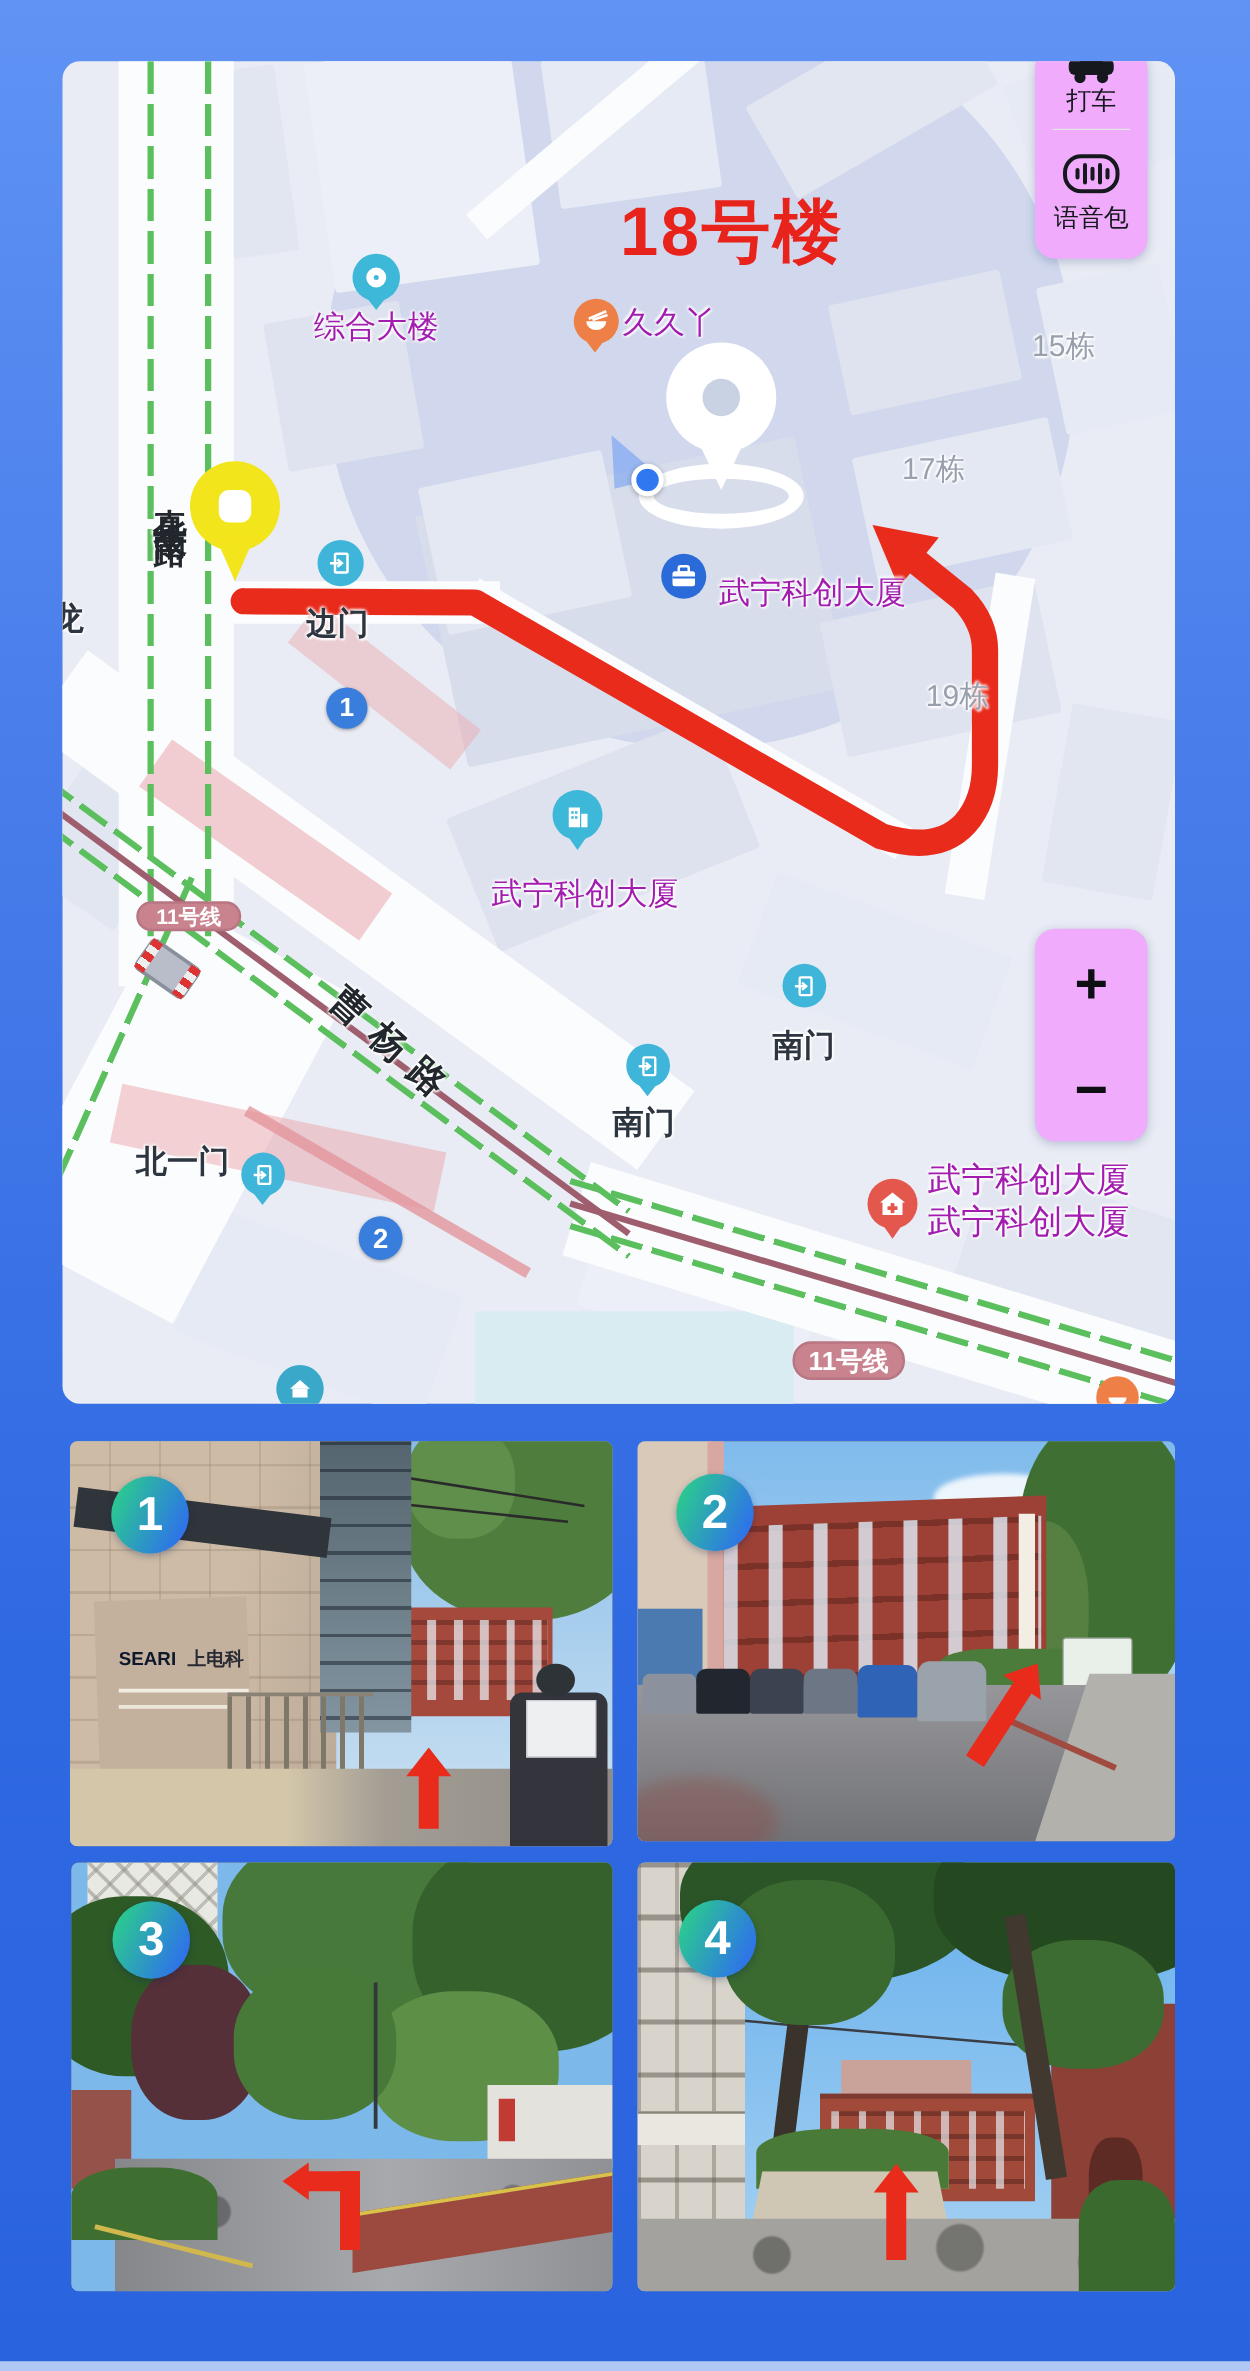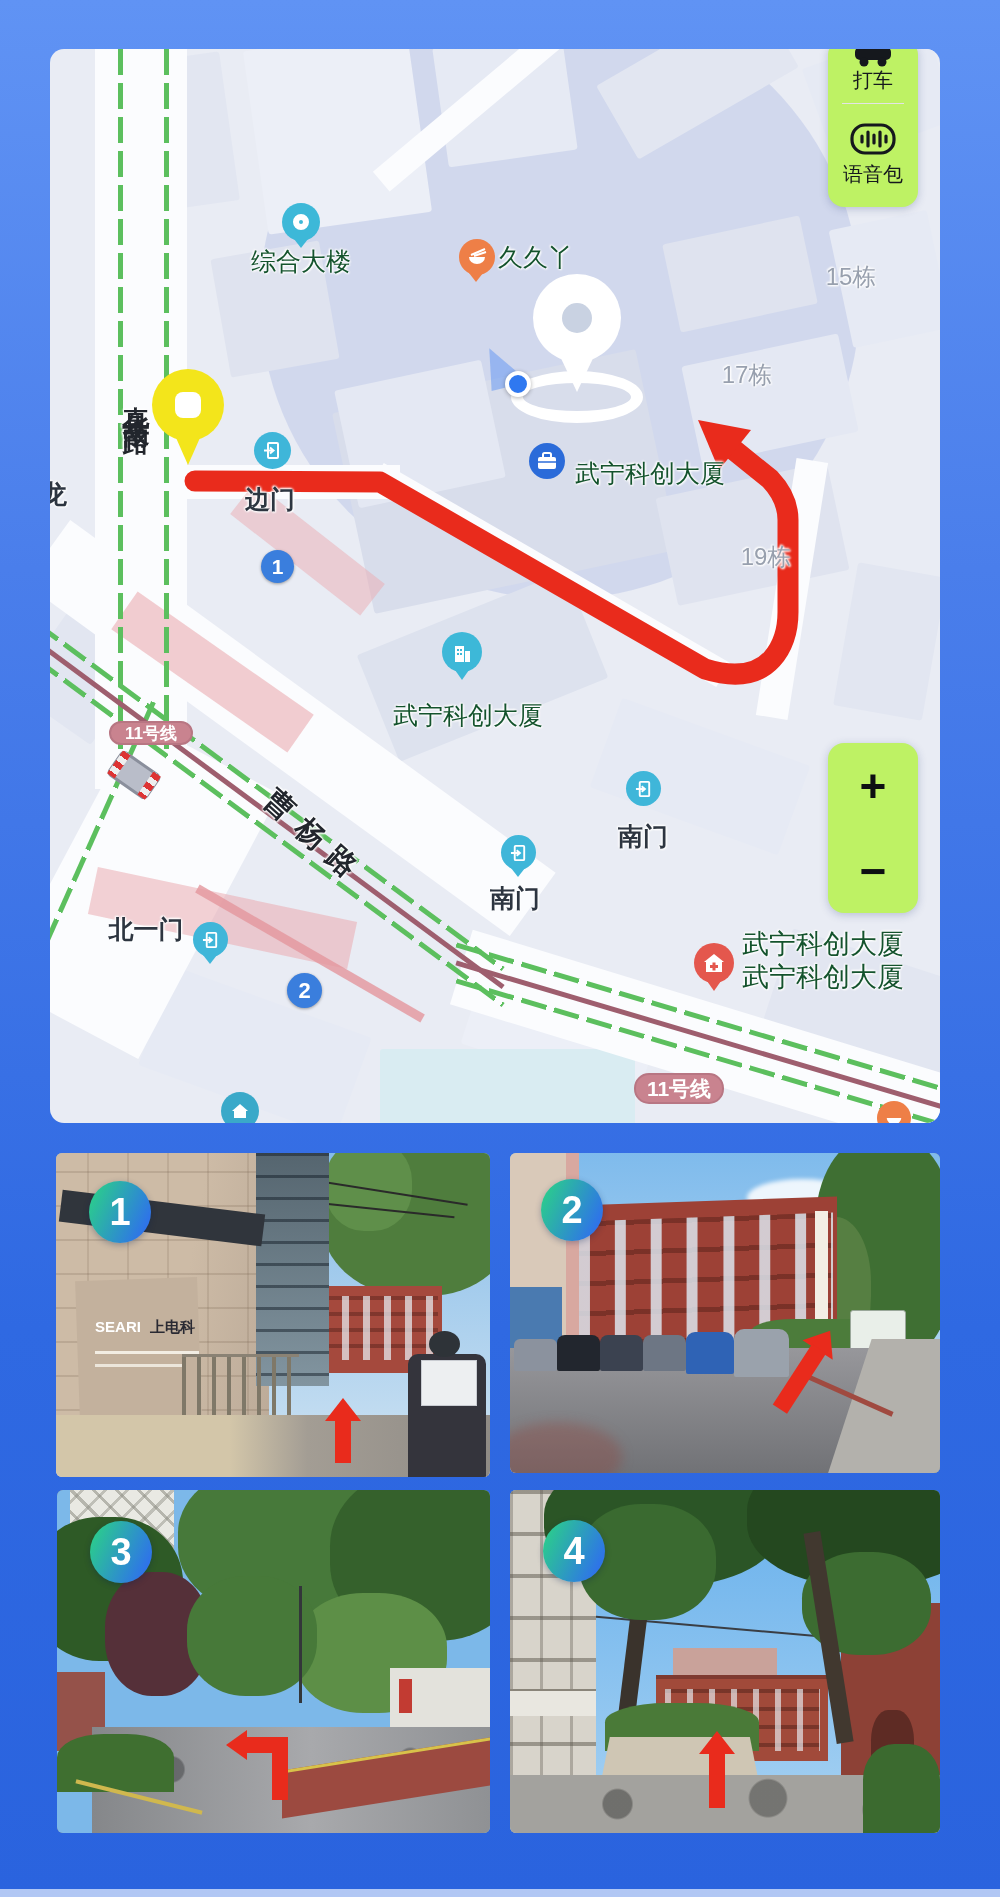--- a/index.html
+++ b/index.html
@@ -3,30 +3,30 @@
 <meta charset="utf-8">
 <style>
   html,body{margin:0;padding:0;background:#2b65e0;}
   *{box-sizing:border-box;}
   .abs{position:absolute;}
   #stage{position:relative;width:1000px;height:1897px;overflow:hidden;
          background:linear-gradient(180deg,#6093f4 0%,#4a7eeb 30%,#2f69e2 70%,#2a63de 100%);
          font-family:"Liberation Sans","DejaVu Sans",sans-serif;}
   #map{left:50px;top:49px;width:890px;height:1074px;border-radius:14px;overflow:hidden;background:#e9ecf4;}
   .bld{border-radius:3px;}
-  .lbl{white-space:nowrap;color:#14532d;font-size:25px;font-weight:500;
+  .lbl{white-space:nowrap;color:#a21caf;font-size:25px;font-weight:500;
        text-shadow:0 0 3px #fff,0 0 3px #fff,1px 1px 2px #fff,-1px -1px 2px #fff;}
   .lbl.center{transform:translate(-50%,-50%);}
   .lbl.dark{color:#2d3540;font-weight:600;}
   .lbl.bnum{color:#98a0ae;font-size:24px;font-weight:500;}
   .pin{border-radius:50%;display:flex;align-items:center;justify-content:center;}
   .tail{width:0;height:0;border-left:7px solid transparent;border-right:7px solid transparent;}
   .numpin{background:#3a7edd;color:#fff;font-weight:700;border-radius:50%;
           display:flex;align-items:center;justify-content:center;box-shadow:0 1px 3px rgba(0,0,0,.35);}
-  .ctrl{background:#bef264;border-radius:16px;box-shadow:0 2px 8px rgba(40,60,120,.25);}
+  .ctrl{background:#f0abfc;border-radius:16px;box-shadow:0 2px 8px rgba(40,60,120,.25);}
   .ctrl .clab{font-size:20px;color:#15181d;text-align:center;font-weight:500;}
   .zbtn{width:100%;height:50%;display:flex;align-items:center;justify-content:center;
         font-size:46px;font-weight:700;color:#0d0f12;cursor:pointer;}
   .photo{border-radius:6px;overflow:hidden;background:#888;}
   .photo>div{position:absolute;}
   .badge{width:62px;height:62px;border-radius:50%;background:linear-gradient(115deg,#2bcb8e 10%,#2e74e8 85%);
          color:#fff;font-size:38px;font-weight:700;display:flex;align-items:center;justify-content:center;
          box-shadow:0 2px 6px rgba(0,30,80,.3);}
   .rshaft{background:#e92b1c;}
   .rhead-up{width:0;height:0;border-left:18px solid transparent;border-right:18px solid transparent;border-bottom:23px solid #e92b1c;}
@@ -221,20 +221,21 @@
     <div class="abs lbl center dark" style="left:220px;top:450px;">边门</div>
     <div class="abs lbl center dark" style="left:465px;top:849px;">南门</div>
     <div class="abs lbl center dark" style="left:593px;top:787px;">南门</div>
     <div class="abs lbl center dark" style="left:96px;top:880px;">北一门</div>
     <div class="abs lbl" style="left:692px;top:877px;font-size:27px;">武宁科创大厦</div>
     <div class="abs lbl" style="left:692px;top:910px;font-size:27px;">武宁科创大厦</div>
     <div class="abs lbl dark" style="left:-9px;top:428px;font-size:26px;">龙</div>
     <div class="abs lbl dark" style="left:68px;top:336px;writing-mode:vertical-rl;font-size:27px;letter-spacing:7px;color:#22262d;">真华南路</div>
     <div class="abs lbl dark center" style="left:265px;top:789px;font-size:29px;letter-spacing:13px;color:#22262d;transform:translate(-50%,-50%) rotate(42deg);">曹杨路</div>
 
+    <div class="abs" style="left:446px;top:100px;font-size:55px;font-weight:600;color:#e8231c;letter-spacing:2px;">18号楼</div>
 
     <div class="abs ctrl" style="left:778px;top:-10px;width:90px;height:168px;">
       <svg class="abs" style="left:23px;top:2px;" width="44" height="26" viewBox="0 0 44 26">
         <rect x="4" y="6" width="36" height="13" rx="5" fill="#15181d"></rect>
         <rect x="12" y="0" width="20" height="9" rx="3" fill="#15181d"></rect>
         <circle cx="13" cy="21" r="4.5" fill="#15181d"></circle>
           <circle cx="31" cy="21" r="4.5" fill="#15181d"></circle>
       </svg>
       <div class="abs clab" style="left:0;top:28px;width:100%;">打车</div>
       <div class="abs" style="left:14px;top:64px;width:62px;height:1px;background:#e3e3e6;"></div>
@@ -263,21 +264,21 @@
     <div style="left:42%;top:16%;width:50%;height:2px;background:#2a2a2a;transform:rotate(6deg);"></div>
     <div style="left:60%;top:41%;width:29%;height:27%;background:#a5493d;"></div>
     <div style="left:61%;top:44%;width:27%;height:20%;background:repeating-linear-gradient(90deg,rgba(235,242,248,.7) 0 7px,rgba(0,0,0,0) 7px 21px),repeating-linear-gradient(180deg,rgba(60,20,15,.35) 0 4px,rgba(0,0,0,0) 4px 16px);"></div>
     <div style="left:-2%;top:-5%;width:51%;height:92%;background:linear-gradient(100deg,#cdbba6 60%,#bcab99);"></div>
     <div style="left:-2%;top:-5%;width:51%;height:92%;background:repeating-linear-gradient(180deg,rgba(120,100,80,.22) 0 2px,rgba(0,0,0,0) 2px 34px),repeating-linear-gradient(90deg,rgba(120,100,80,.18) 0 2px,rgba(0,0,0,0) 2px 40px);"></div>
     <div style="left:46%;top:0;width:17%;height:72%;background:linear-gradient(180deg,#55656f,#8295a0);"></div>
     <div style="left:46%;top:0;width:17%;height:72%;background:repeating-linear-gradient(180deg,rgba(20,30,40,.5) 0 3px,rgba(0,0,0,0) 3px 22px);"></div>
     <div style="left:1%;top:15%;width:47%;height:10%;background:#30353c;transform:rotate(7deg);"></div>
     <div style="left:5%;top:39%;width:28%;height:52%;background:#c3b19d;transform:rotate(-2deg);"></div>
     <div style="left:9%;top:51%;font-size:15px;font-weight:700;">
-      <span style="color:#ffffff;">SEARI</span>
+      <span style="color:#0f172a;">SEARI</span>
       <span style="color:#2a2a33;margin-left:5px;">上电科</span>
     </div>
     <div style="left:9%;top:61%;width:24%;height:3px;background:rgba(250,248,240,.85);"></div>
     <div style="left:9%;top:65%;width:20%;height:3px;background:rgba(250,248,240,.75);"></div>
     <div style="left:29%;top:62%;width:27%;height:23%;background:repeating-linear-gradient(90deg,#7f7868 0 4px,rgba(0,0,0,0) 4px 15px);border-top:3px solid #8a8274;border-bottom:3px solid #6f695c;"></div>
     <div style="left:0;bottom:0;width:100%;height:19%;background:linear-gradient(90deg,#d3c6a9 0 40%,#a39d94 58%,#8f8b86);"></div>
     <div style="right:1%;bottom:0;width:18%;height:38%;background:#34343c;border-radius:10px 10px 0 0;"></div>
     <div style="right:3%;bottom:22%;width:13%;height:14%;background:#edeff1;border:1px solid #c9ccd2;"></div>
     <div style="right:7%;bottom:37%;width:7%;height:8%;background:#2e3338;border-radius:50%;"></div>
     <div style="left:62%;bottom:4%;width:36px;height:66px;">

